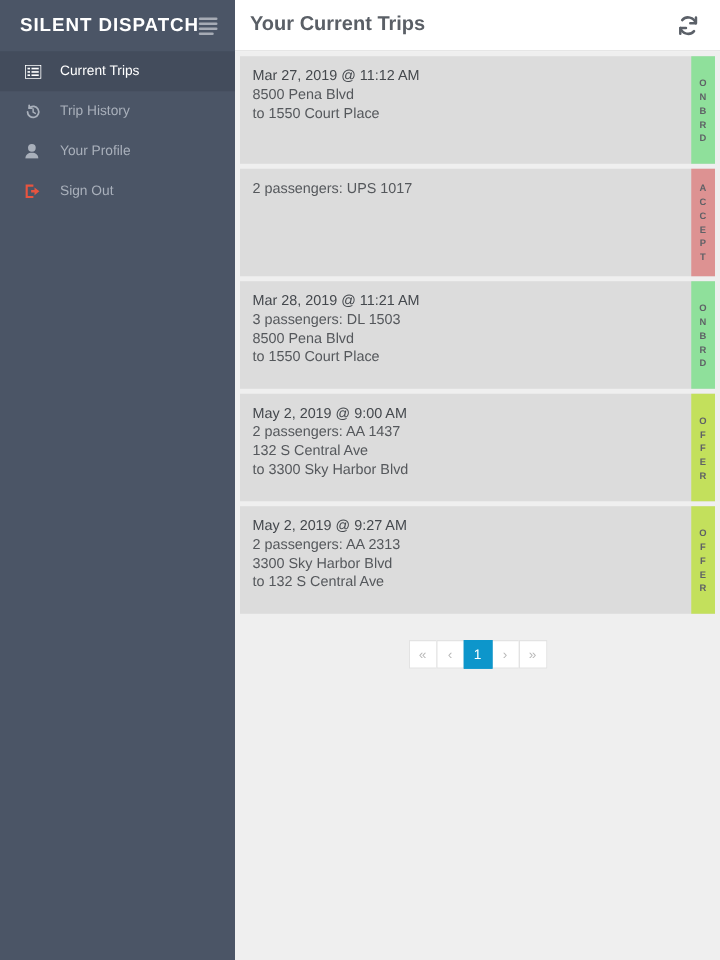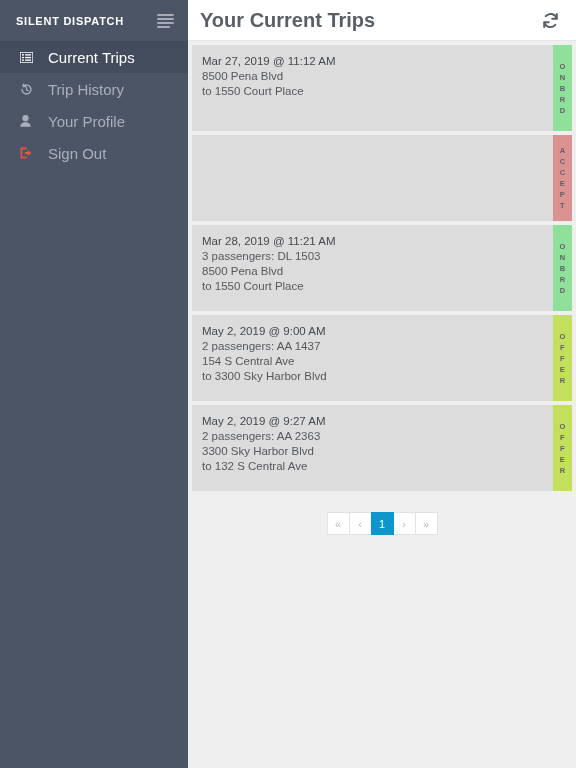--- a/index.html
+++ b/index.html
@@ -35,21 +35,21 @@
   .brand-row {
     height: 41px;
     display: flex;
     align-items: center;
     justify-content: space-between;
     padding: 0 14px 0 16px;
   }
 
   .brand-title {
     color: #ffffff;
-    font-size: 11px;
+    font-size: 15px;
     font-weight: bold;
     letter-spacing: 0.75px;
     white-space: nowrap;
   }
 
   .hamburger {
     width: 17px;
     height: 14px;
     display: flex;
     flex-direction: column;
@@ -68,21 +68,21 @@
 
   .nav { display: flex; flex-direction: column; }
 
   .nav-item {
     height: 32px;
     display: flex;
     align-items: center;
     padding-left: 20px;
     cursor: pointer;
     color: #a9b0bb;
-    font-size: 15px;
+    font-size: 11px;
     gap: 13px;
   }
   .nav-item.active {
     background: #434c5c;
     color: #ffffff;
   }
   .nav-item .nav-icon {
     width: 15px;
     min-width: 15px;
     display: flex;
@@ -106,21 +106,21 @@
     min-height: 41px;
     background: #ffffff;
     display: flex;
     align-items: center;
     justify-content: space-between;
     padding: 0 14px 0 12px;
     border-bottom: 1px solid #e6e6e6;
   }
 
   .page-title {
-    font-size: 20px;
+    font-size: 16px;
     font-weight: bold;
     color: #5a5f66;
     text-align: center;
   }
 
   .refresh-btn {
     width: 24px;
     height: 24px;
     display: flex;
     align-items: center;
@@ -313,20 +313,21 @@
               <span>O</span>
               <span>N</span>
               <span>B</span>
               <span>R</span>
               <span>D</span>
             </div>
         </div>
 
         <div class="trip-card">
           <div class="trip-body">
+            <div class="trip-line">2 passengers: UPS 1017</div>
           </div>
           <div class="trip-status" style="background: rgb(221, 146, 146);">
               <span>A</span>
               <span>C</span>
               <span>C</span>
               <span>E</span>
               <span>P</span>
               <span>T</span>
             </div>
         </div>
@@ -344,36 +345,36 @@
               <span>B</span>
               <span>R</span>
               <span>D</span>
             </div>
         </div>
 
         <div class="trip-card">
           <div class="trip-body">
             <div class="trip-line when">May 2, 2019 @ 9:00 AM</div>
             <div class="trip-line">2 passengers: AA 1437</div>
-            <div class="trip-line">154 S Central Ave</div>
+            <div class="trip-line">132 S Central Ave</div>
             <div class="trip-line">to 3300 Sky Harbor Blvd</div>
           </div>
           <div class="trip-status" style="background: rgb(195, 224, 92);">
               <span>O</span>
               <span>F</span>
               <span>F</span>
               <span>E</span>
               <span>R</span>
             </div>
         </div>
 
         <div class="trip-card">
           <div class="trip-body">
             <div class="trip-line when">May 2, 2019 @ 9:27 AM</div>
-            <div class="trip-line">2 passengers: AA 2363</div>
+            <div class="trip-line">2 passengers: AA 2313</div>
             <div class="trip-line">3300 Sky Harbor Blvd</div>
             <div class="trip-line">to 132 S Central Ave</div>
           </div>
           <div class="trip-status" style="background: rgb(195, 224, 92);">
               <span>O</span>
               <span>F</span>
               <span>F</span>
               <span>E</span>
               <span>R</span>
             </div>

